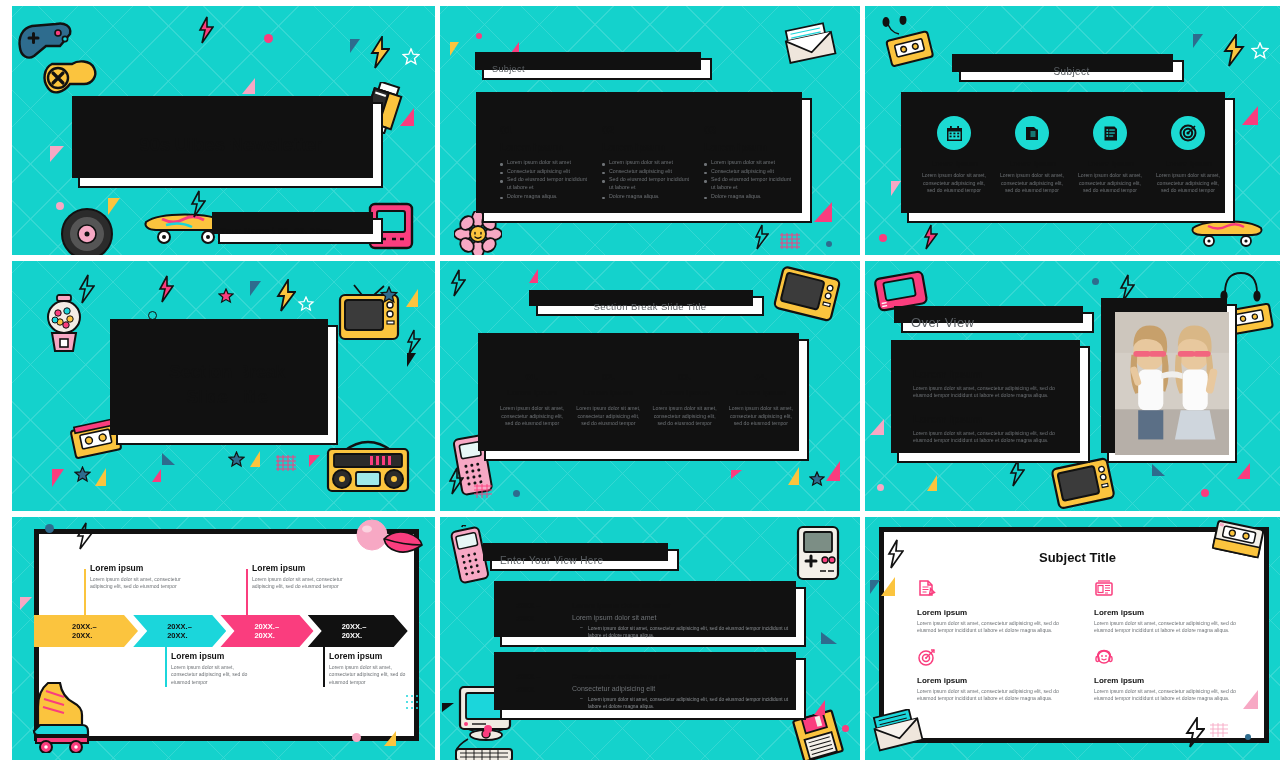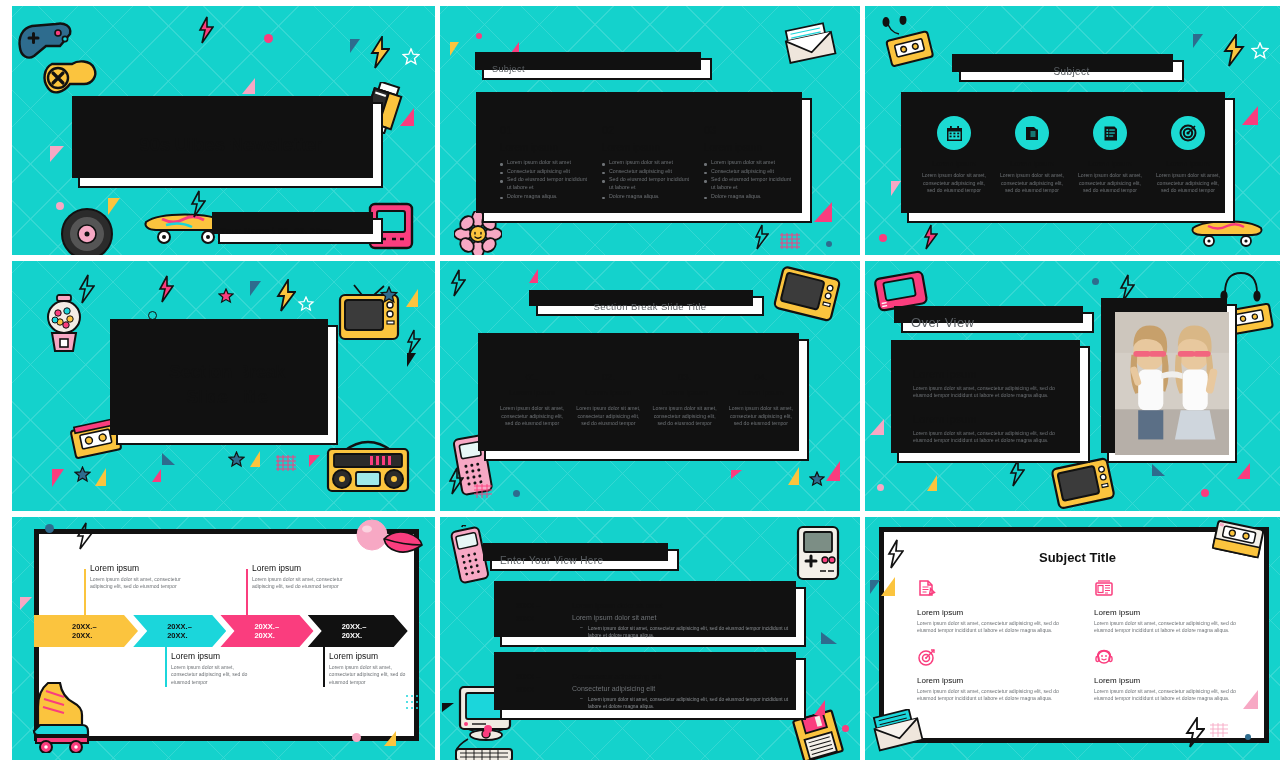--- a/index.html
+++ b/index.html
@@ -17,21 +17,21 @@
   .bar{position:absolute;background:#fff;border:2px solid #111;box-sizing:border-box;z-index:5;
        display:flex;align-items:center;}
   .bar::before{content:"";position:absolute;left:-9px;top:-8px;right:9px;bottom:8px;background:#111;z-index:-1;}
   .bar span{display:block;width:100%;color:#5a5f63;font-size:9px;letter-spacing:.4px;}
   .ttl-black{font-weight:bold;color:#111;}
   
   .d{position:absolute;z-index:2;pointer-events:none;}
   .tri{width:0;height:0;}
   .dot{border-radius:50%;}
   
-  .hd{font-weight:normal;color:#111;}
+  .hd{font-weight:bold;color:#111;}
   .sm{color:#6e7276;line-height:1.45;}
   .bul{list-style:none;margin:0;padding:0;color:#6e7276;}
   .bul li{position:relative;padding-left:7px;line-height:1.45;margin-bottom:1px;}
   .bul li::before{content:"";position:absolute;left:0;top:4px;width:2.5px;height:2.5px;background:#6e7276;border-radius:50%;}
   .dash li{position:relative;padding-left:8px;line-height:1.4;color:#8a8e92;}
   .dash li::before{content:"–";position:absolute;left:0;top:-1px;}
   .circ-icon{width:34px;height:34px;border-radius:50%;background:#1BDBD3;display:flex;align-items:center;justify-content:center;margin:0 auto;}
   .arrow-seg{position:relative;height:32px;display:flex;align-items:center;color:#111;font-weight:bold;font-size:7.5px;line-height:1.25;}
   .photo{position:absolute;overflow:hidden;background:#c9c2bb;}
   .lead{position:absolute;width:1.5px;background:#FBC43E;}

